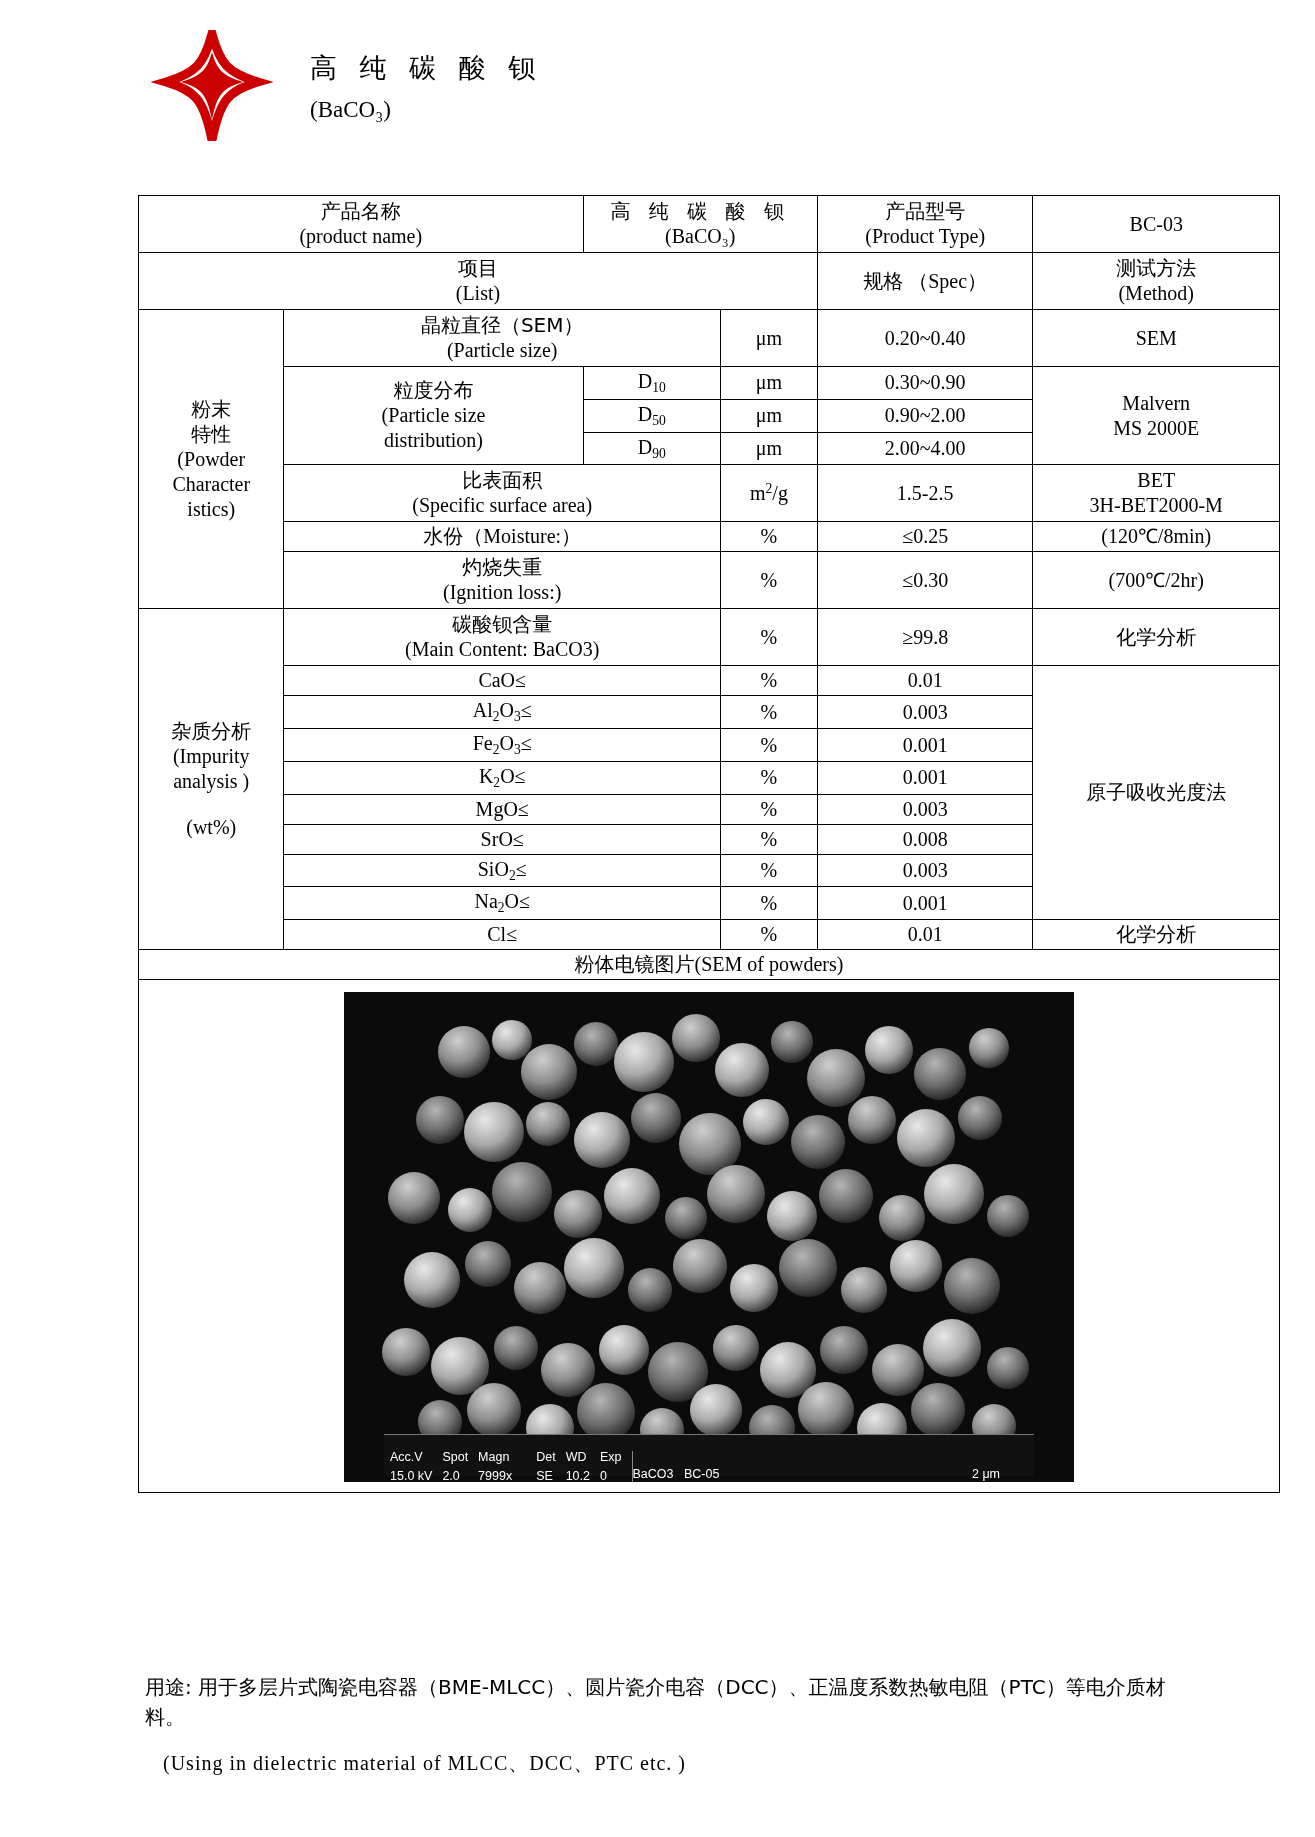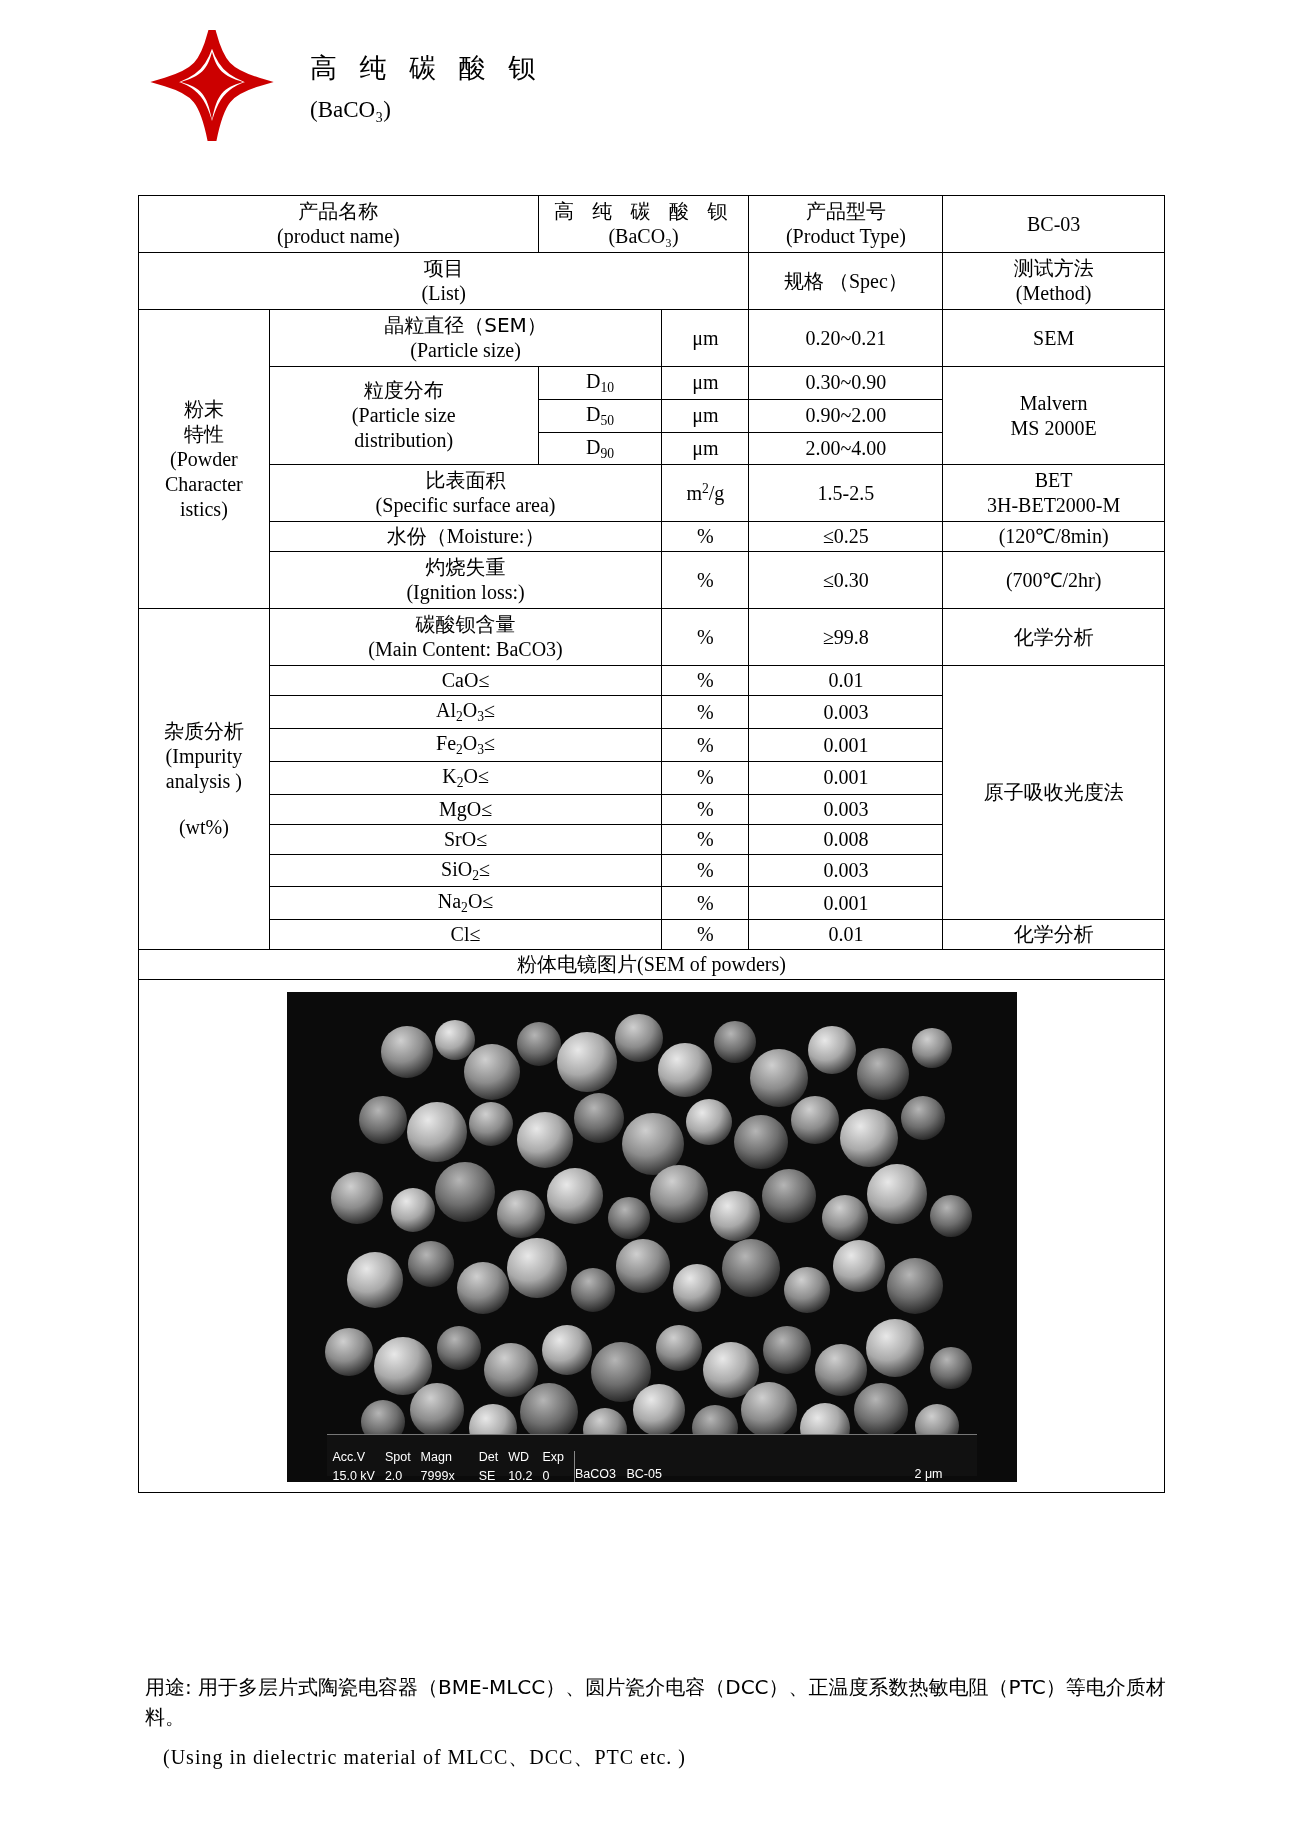--- a/index.html
+++ b/index.html
@@ -51,21 +51,21 @@
     font-size: 23px;
     margin-top: 7px;
     font-family: "Liberation Serif", serif;
   }
 
   
   table.spec {
     position: absolute;
     left: 138px;
     top: 195px;
-    width: 1027px;
+    width: 1142px;
     border-collapse: collapse;
     table-layout: fixed;
   }
   table.spec td {
     border: 1.5px solid #000;
     text-align: center;
     vertical-align: middle;
     padding: 2px 3px;
     font-size: 20px;
     line-height: 1.25;
@@ -144,21 +144,21 @@
     top: 1672px;
     width: 1030px;
     font-size: 20px;
     line-height: 1.5;
   }
   .footer .line1 {
     font-family: "DejaVu Sans", sans-serif;
   }
   .footer .line2 {
     font-family: "Liberation Serif", serif;
-    margin-top: 10px;
+    margin-top: 16px;
     padding-left: 18px;
     letter-spacing: 1px;
   }
   sub { font-size: 0.68em; vertical-align: -0.28em; }
   sup { font-size: 0.68em; vertical-align: 0.5em; }
 </style>
 </head>
 <body>
 
 <div class="page">
@@ -221,21 +221,21 @@
           <div class="cnb">特性</div>
           <div>(Powder</div>
           <div>Character</div>
           <div>istics)</div>
         </td>
         <td colspan="2" class="two-line tall">
           <div class="cnb">晶粒直径（SEM）</div>
           <div>(Particle size)</div>
         </td>
         <td>μm</td>
-        <td>0.20~0.21</td>
+        <td>0.20~0.40</td>
         <td class="cnb">SEM</td>
       </tr>
 
       <tr>
         <td rowspan="3" class="two-line">
           <div class="cnb">粒度分布</div>
           <div>(Particle size</div>
           <div>distribution)</div>
         </td>
         <td>D<sub>10</sub></td>

